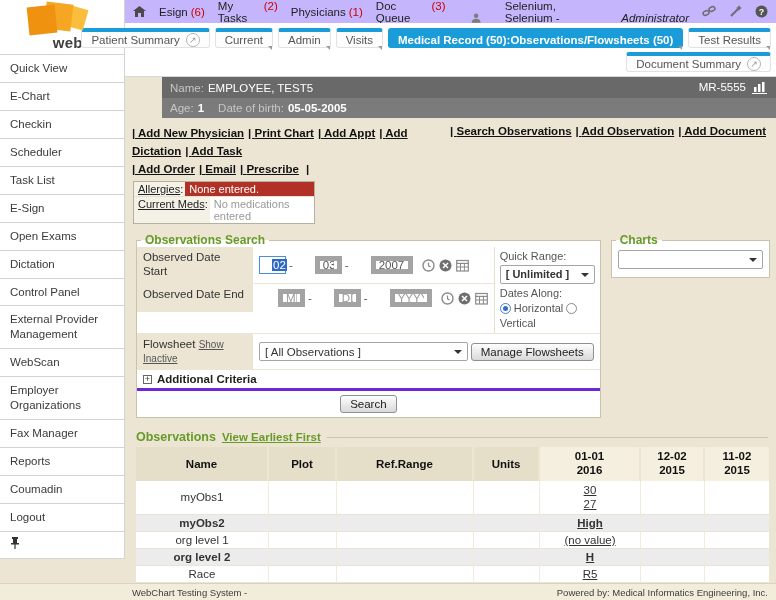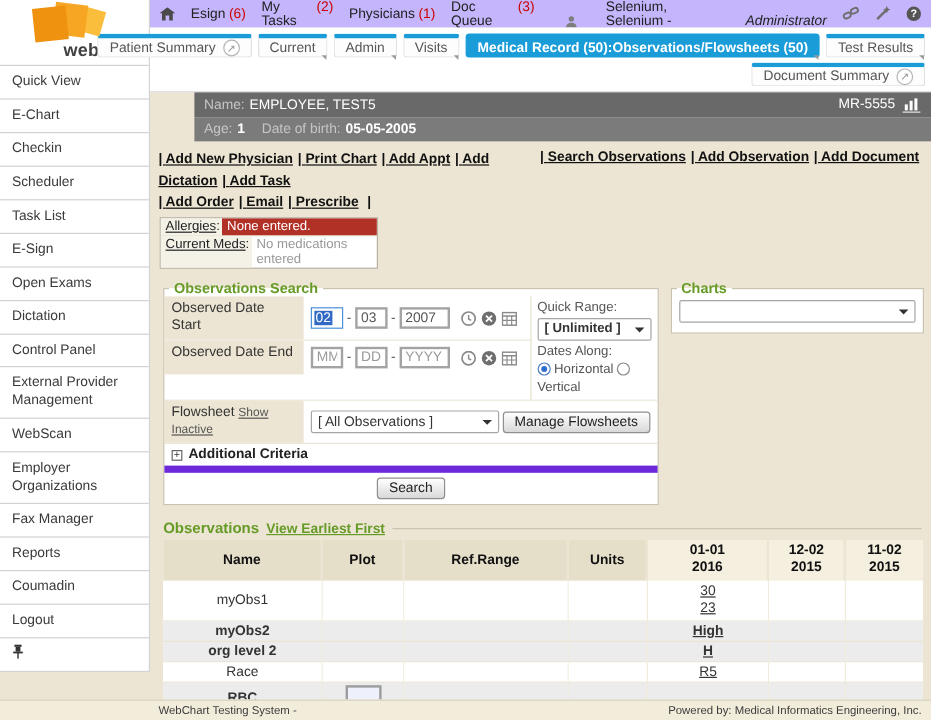--- a/index.html
+++ b/index.html
@@ -78,46 +78,46 @@
   .fs-search { width:414px; }
   .fs-charts { width:212px; }
 
   .srch-top { display:flex; }
   .srch-left { flex:1; }
   .frow { display:flex; border-top:1px solid #ece6d6; }
   .frow:first-child { border-top:none; }
   .lblcell { width:116px; background:#ece5d3; padding:4px 6px; color:#333; line-height:1.2; }
   .fieldcell { flex:1; padding:5px 6px; display:flex; align-items:center; gap:3px; }
   .rightcol { width:106px; border-left:1px solid #e5dfce; padding:2px 5px; color:#555; font-size:11px; line-height:1.35; }
-  .din { width:27px; height:18px; border:2px solid #a3a3a3; font-family:"Liberation Sans",sans-serif;
-         font-size:11.5px; color:#555; padding:1px 3px; background:#fff; }
+  .din { width:27px; height:18px; border:5px solid #a3a3a3; font-family:"Liberation Sans",sans-serif;
+         font-size:11.5px; color:#555; padding:1px 3px; background:#fff;margin-left:19px; }
   .din.ph::placeholder { color:#9a9a9a; }
   .din.yyyy { width:42px; }
-  .din-foc { width:27px; height:18px; border:1px solid #4a90d9; background:#fff; display:inline-flex; align-items:center; padding:0 2px; }
+  .din-foc { width:27px; height:18px; border:1px solid #4a90d9; background:#fff; display:inline-flex; align-items:center; padding:0 12px; }
   .seltxt { background:#316ac5; color:#fff; padding:0 1px; }
   .dash::before { content:"-"; color:#555; }
   .dicons { display:inline-flex; gap:4px; margin-left:6px; align-items:center; }
   .dicons svg { cursor:pointer; }
   .radio { width:11px; height:11px; border-radius:50%; border:1px solid #8a8a8a; display:inline-block;
            vertical-align:-2px; background:#fff; position:relative; cursor:pointer; }
   .radio.on { border-color:#4f7ec2; }
   .radio.on::after { content:""; position:absolute; left:2px; top:2px; width:5px; height:5px; border-radius:50%; background:#2f6fd0; }
   .sel-dd { border:1px solid #a5a5a5; border-radius:2px; background:#fff; height:19px; display:flex;
             align-items:center; padding:0 18px 0 5px; position:relative; color:#333; cursor:pointer; }
   .sel-dd::after { content:""; position:absolute; right:5px; top:7px; border:4px solid transparent; border-top-color:#333; }
   .qr-dd { margin:1px 0 2px;font-weight:bold; }
   .fl-dd { flex:1; }
   .btn { border:1px solid #8f8f8f; border-radius:3px; background:linear-gradient(#fefefe,#d9d9d9);
          padding:2px 9px; font-family:"Liberation Sans",sans-serif; font-size:11.5px; color:#222; cursor:pointer; white-space:nowrap; }
   .showin { color:#555; font-size:10px; text-decoration:underline; cursor:pointer; }
   .acrow { border-top:1px solid #ece6d6; padding:3px 6px; font-weight:bold; color:#222; display:flex; align-items:center; gap:5px; }
   .plusbox { width:9px; height:9px; border:1px solid #666; display:inline-flex; align-items:center; justify-content:center;
              font-size:9px; line-height:1; color:#333; font-weight:normal; }
   .plusbox::before { content:"+"; }
-  .srchbtnrow { border-top:6px solid #6d28d9; padding:4px; text-align:center; }
+  .srchbtnrow { border-top:3px solid #6d28d9; padding:4px; text-align:center; }
   .charts-inner { padding:3px 6px 8px; }
 
   .obs-head { margin:12px 0 3px 4px; display:flex; align-items:baseline; gap:6px; }
   .obs-ttl { color:#679b28; font-weight:bold; font-size:12.5px; }
   .obs-sort { color:#679b28; font-weight:bold; text-decoration:underline; cursor:pointer; }
   .legline { flex:1; border-top:1px solid #c9c3af; align-self:center; margin-right:2px; }
 
   table.obs { border-collapse:separate; border-spacing:0; width:633px; margin-left:4px; background:#fff; }
   table.obs th { background:#e5dfca; font-weight:bold; color:#111; padding:3px 2px; border-right:2px solid #ece5d3; text-align:center; }
   table.obs th.date { background:#f4efde; white-space:pre-line; line-height:1.2; }
@@ -453,31 +453,40 @@
             </tr>
           </thead>
           <tbody>
             <tr>
               <td>myObs1</td>
               <td></td>
                 <td></td>
                 <td></td>
               <td class="stackv">
                   <a class="val">30</a>
-                  <a class="val">23</a>
+                  <a class="val">27</a>
                 </td>
               <td></td>
                 <td></td>
             </tr>
             <tr class="alt b">
               <td>myObs2</td>
               <td></td>
                 <td></td>
                 <td></td>
               <td><a class="val">High</a></td>
+              <td></td>
+                <td></td>
+            </tr>
+            <tr>
+              <td>org level 1</td>
+              <td></td>
+                <td></td>
+                <td></td>
+              <td><a class="val">(no value)</a></td>
               <td></td>
                 <td></td>
             </tr>
             <tr class="alt b">
               <td>org level 2</td>
               <td></td>
                 <td></td>
                 <td></td>
               <td><a class="val">H</a></td>
               <td></td>

